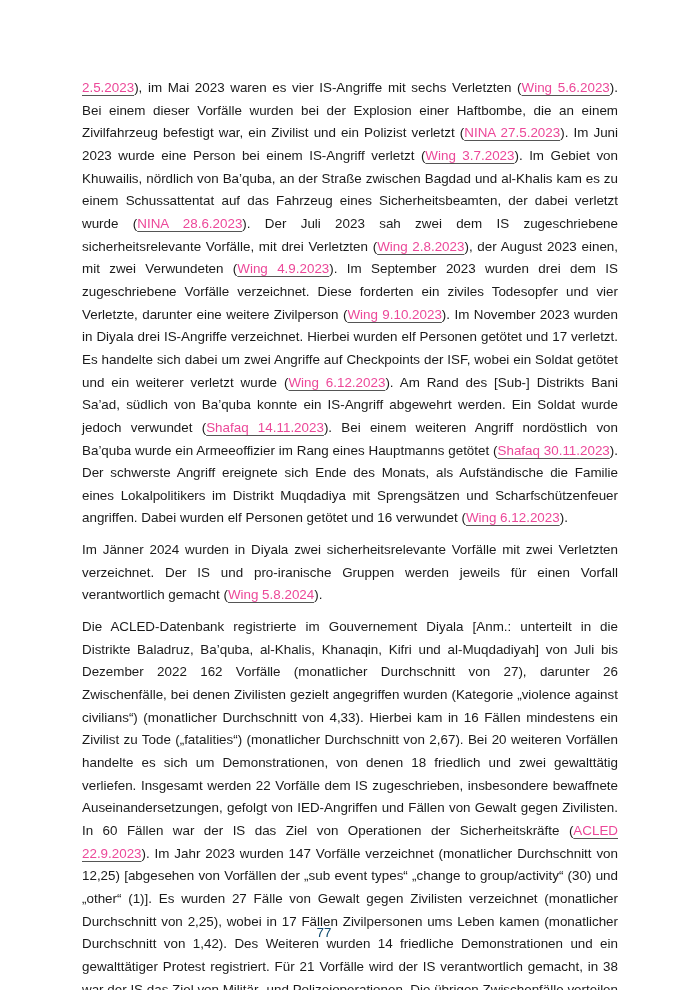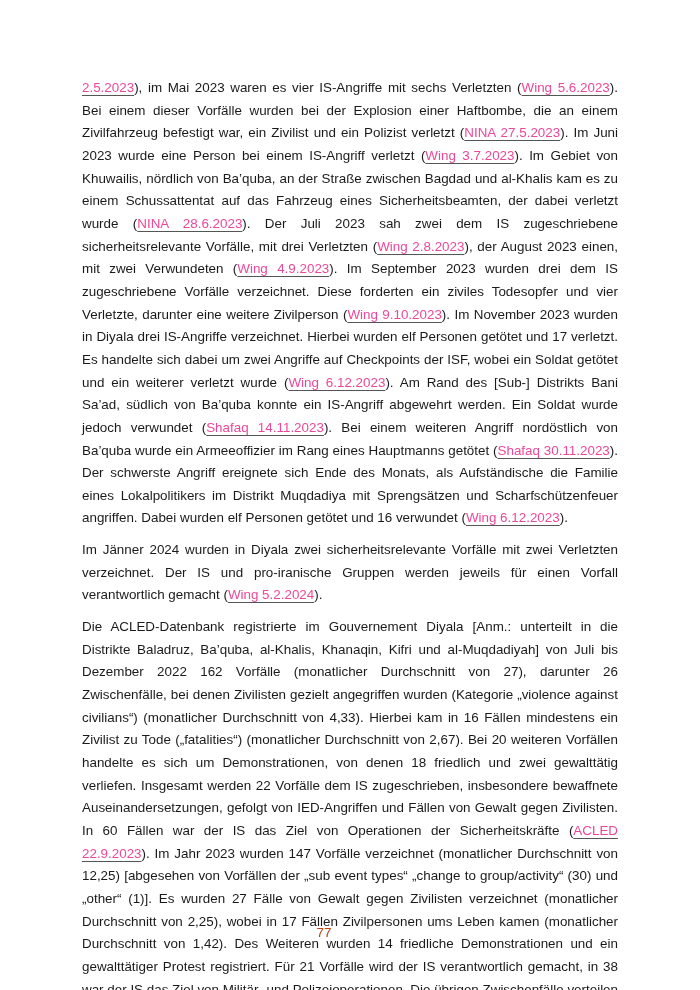--- a/index.html
+++ b/index.html
@@ -23,25 +23,25 @@
     text-decoration-thickness: 1px;
     cursor: pointer;
   }
   .page-number {
     position: absolute;
     left: 0; width: 648px;
     top: 925px;
     text-align: center;
     font-family: "Liberation Sans", sans-serif;
     font-size: 13.4px;
-    color: #c2410c;
+    color: #0c4a6e;
   }
 </style>
 </head>
 <body>
 
 <div class="page">
   <p class="para"><a class="ref">2.5.2023</a><span>), im Mai 2023 waren es vier IS-Angriffe mit sechs Verletzten (</span><a class="ref">Wing 5.6.2023</a><span>). Bei einem dieser Vorfälle wurden bei der Explosion einer Haftbombe, die an einem Zivilfahrzeug befestigt war, ein Zivilist und ein Polizist verletzt (</span><a class="ref">NINA 27.5.2023</a><span>). Im Juni 2023 wurde eine Person bei einem IS-Angriff verletzt (</span><a class="ref">Wing 3.7.2023</a><span>). Im Gebiet von Khuwailis, nördlich von Ba’quba, an der Straße zwischen Bagdad und al-Khalis kam es zu einem Schussattentat auf das Fahrzeug eines Sicherheitsbeamten, der dabei verletzt wurde (</span><a class="ref">NINA 28.6.2023</a><span>). Der Juli 2023 sah zwei dem IS zugeschriebene sicherheitsrelevante Vorfälle, mit drei Verletzten (</span><a class="ref">Wing 2.8.2023</a><span>), der August 2023 einen, mit zwei Verwundeten (</span><a class="ref">Wing 4.9.2023</a><span>). Im September 2023 wurden drei dem IS zugeschriebene Vorfälle verzeichnet. Diese forderten ein ziviles Todesopfer und vier Verletzte, darunter eine weitere Zivilperson (</span><a class="ref">Wing 9.10.2023</a><span>). Im November 2023 wurden in Diyala drei IS-Angriffe verzeichnet. Hierbei wurden elf Personen getötet und 17 verletzt. Es handelte sich dabei um zwei Angriffe auf Checkpoints der ISF, wobei ein Soldat getötet und ein weiterer verletzt wurde (</span><a class="ref">Wing 6.12.2023</a><span>). Am Rand des [Sub-] Distrikts Bani Sa’ad, südlich von Ba’quba konnte ein IS-Angriff abgewehrt werden. Ein Soldat wurde jedoch verwundet (</span><a class="ref">Shafaq 14.11.2023</a><span>). Bei einem weiteren Angriff nordöstlich von Ba’quba wurde ein Armeeoffizier im Rang eines Hauptmanns getötet (</span><a class="ref">Shafaq 30.11.2023</a><span>). Der schwerste Angriff ereignete sich Ende des Monats, als Aufständische die Familie eines Lokalpolitikers im Distrikt Muqdadiya mit Sprengsätzen und Scharfschützenfeuer angriffen. Dabei wurden elf Personen getötet und 16 verwundet (</span><a class="ref">Wing 6.12.2023</a><span>).</span></p>
-  <p class="para"><span>Im Jänner 2024 wurden in Diyala zwei sicherheitsrelevante Vorfälle mit zwei Verletzten verzeich­net. Der IS und pro-iranische Gruppen werden jeweils für einen Vorfall verantwortlich gemacht (</span><a class="ref">Wing 5.2.2024</a><span>).</span></p>
+  <p class="para"><span>Im Jänner 2024 wurden in Diyala zwei sicherheitsrelevante Vorfälle mit zwei Verletzten verzeich­net. Der IS und pro-iranische Gruppen werden jeweils für einen Vorfall verantwortlich gemacht (</span><a class="ref">Wing 5.8.2024</a><span>).</span></p>
   <p class="para"><span>Die ACLED-Datenbank registrierte im Gouvernement Diyala [Anm.: unterteilt in die Distrikte Baladruz, Ba’quba, al-Khalis, Khanaqin, Kifri und al-Muqdadiyah] von Juli bis Dezember 2022 162 Vorfälle (monatlicher Durchschnitt von 27), darunter 26 Zwischenfälle, bei denen Zivilisten gezielt angegriffen wurden (Kategorie „violence against civilians“) (monatlicher Durchschnitt von 4,33). Hierbei kam in 16 Fällen mindestens ein Zivilist zu Tode („fatalities“) (monatlicher Durch­schnitt von 2,67). Bei 20 weiteren Vorfällen handelte es sich um Demonstrationen, von denen 18 friedlich und zwei gewalttätig verliefen. Insgesamt werden 22 Vorfälle dem IS zugeschrieben, insbesondere bewaffnete Auseinandersetzungen, gefolgt von IED-Angriffen und Fällen von Ge­walt gegen Zivilisten. In 60 Fällen war der IS das Ziel von Operationen der Sicherheitskräfte (</span><a class="ref">ACLED 22.9.2023</a><span>). Im Jahr 2023 wurden 147 Vorfälle verzeichnet (monatlicher Durchschnitt von 12,25) [abgesehen von Vorfällen der „sub event types“ „change to group/activity“ (30) und „other“ (1)]. Es wurden 27 Fälle von Gewalt gegen Zivilisten verzeichnet (monatlicher Durch­schnitt von 2,25), wobei in 17 Fällen Zivilpersonen ums Leben kamen (monatlicher Durchschnitt von 1,42). Des Weiteren wurden 14 friedliche Demonstrationen und ein gewalttätiger Protest registriert. Für 21 Vorfälle wird der IS verantwortlich gemacht, in 38 war der IS das Ziel von Militär- und Polizeioperationen. Die übrigen Zwischenfälle verteilen sich auf diverse staatliche und nicht-staatliche, teils nicht identifizierte bewaffnete Gruppen und Stammesmilizen (</span></p>
 </div>
 
 <div class="page-number">77</div>
 
 </body></html>

